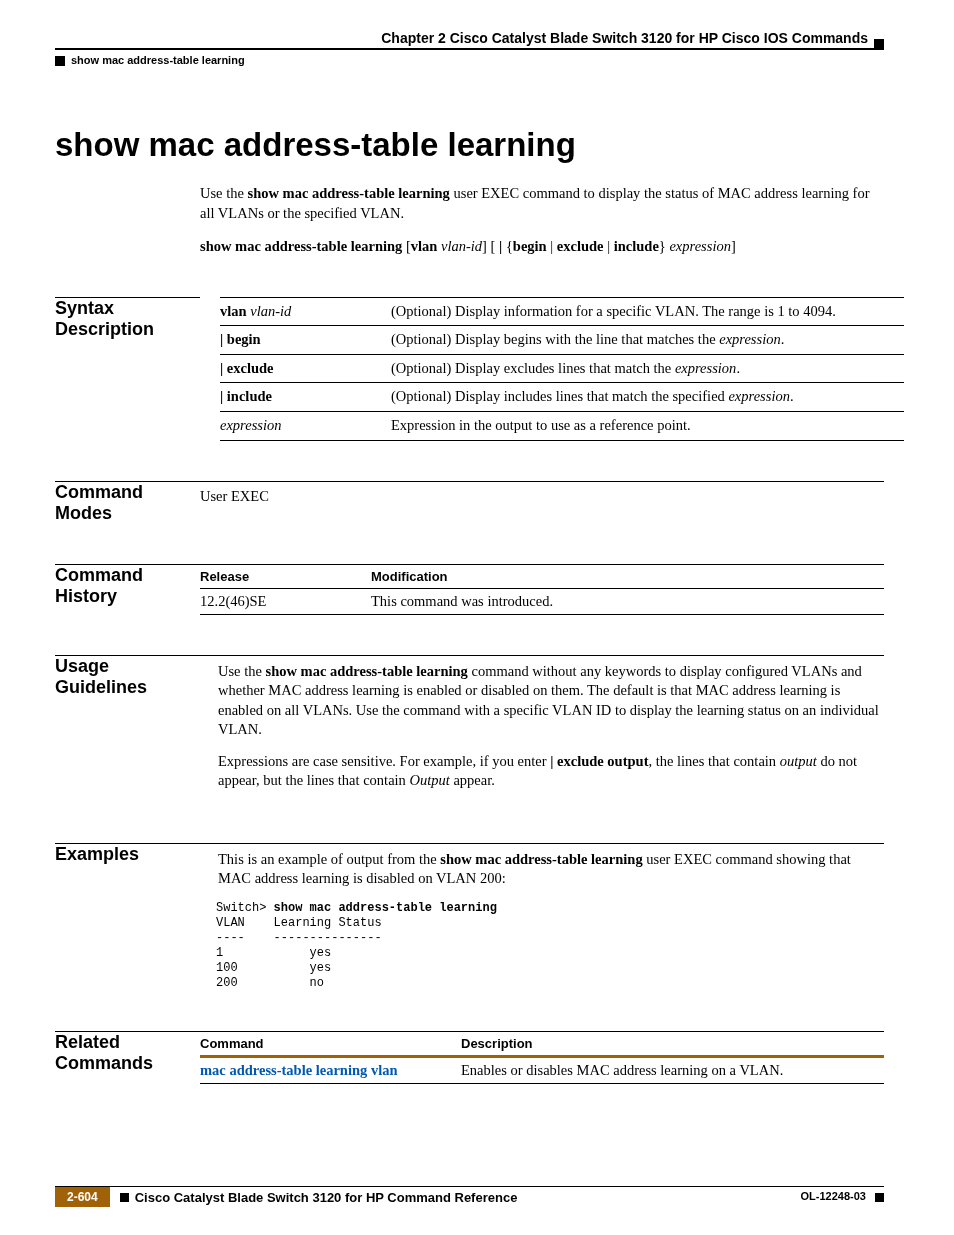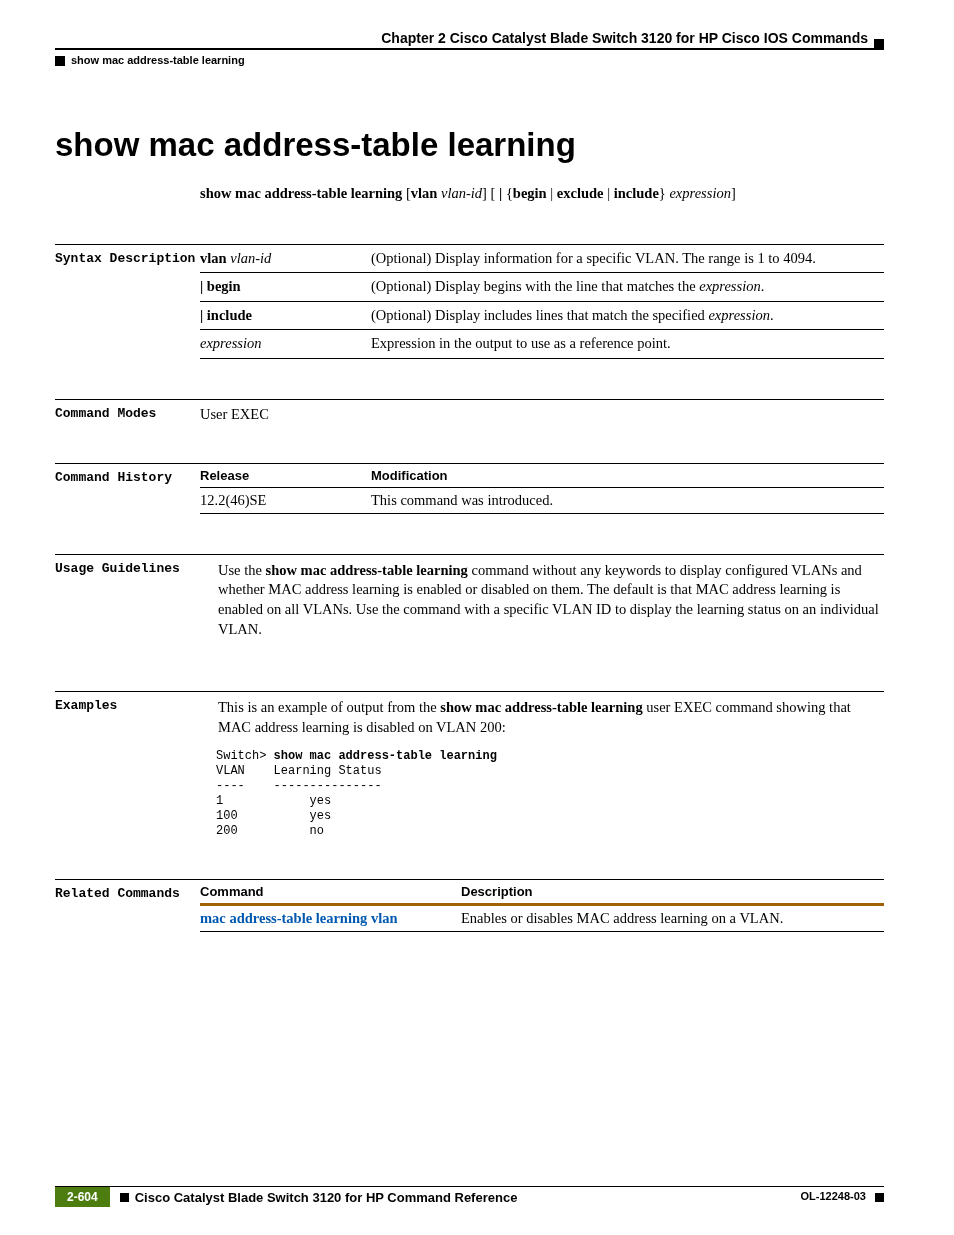--- a/index.html
+++ b/index.html
@@ -78,32 +78,32 @@
     line-height: 1.35;
   }
   .section {
     margin-top: 40px;
     display: flex;
     align-items: flex-start;
   }
   .section-label {
     width: 145px;
     flex: 0 0 145px;
-    font-family: Liberation Mono, monospace;
-    font-weight: bold;
-    font-size: 13px;
-    border-top: 1.5px solid #000;
-    padding-top: 6px;
+    font-family: Liberation Sans, sans-serif;
+    font-weight: bold;
+    font-size: 18px;
+    border-top: 1.5px solid #000;
   }
   .section-body {
     flex: 1;
   }
   table.syntax {
     width: 100%;
     border-collapse: collapse;
+    margin-left: 20px;
   }
   table.syntax td {
     border-top: 1px solid #000;
     border-bottom: 1px solid #000;
     padding: 4px 6px 4px 0;
     vertical-align: top;
     line-height: 1.35;
   }
   table.syntax tr:first-child td {
     border-top: 1.5px solid #000;
@@ -178,21 +178,21 @@
   .footer-line {
     border-top: 1px solid #000;
     display: flex;
     align-items: stretch;
   }
   .footer-left-block {
     display: flex;
     align-items: center;
   }
   .page-badge {
-    background: #4d7c0f;
+    background: #a16207;
     color: #fff;
     font-family: Arial, Helvetica, sans-serif;
     font-weight: bold;
     font-size: 12px;
     padding: 3px 12px;
   }
   .foot-sq {
     width: 9px;
     height: 9px;
     background: #000;
@@ -233,39 +233,46 @@
   </div>
   <div class="header-line"></div>
   <div class="breadcrumb-row">
     <span class="header-sq-left"></span>
     <span>show mac address-table learning</span>
   </div>
 
   <h1 class="doc-title">show mac address-table learning</h1>
 
   <div class="body-indent intro">
+    <p>
+      <span>Use the </span><b>show mac address-table learning</b><span> user EXEC command to display the status of MAC address learning for all VLANs or the specified VLAN.</span>
+    </p>
     <p class="syntax-line">
       <b>show mac address-table learning </b>[<b>vlan</b> <i>vlan-id</i>]<span> [ </span><b>|</b><span> {</span><b>begin</b><span> | </span><b>exclude</b><span> | </span><b>include</b><span>} </span><i>expression</i><span>]</span>
     </p>
   </div>
 
   <div class="section">
     <div class="section-label">Syntax Description</div>
     <div class="section-body">
       <table class="syntax">
         <tbody>
             <tr>
           <td class="term"><b>vlan </b><i>vlan-id</i></td>
           <td><span>(Optional) Display information for a specific VLAN. The range is 1 to 4094.</span></td>
         </tr>
         <tr>
           <td class="term"><b>| begin</b></td>
           <td><span>(Optional) Display begins with the line that matches the </span><i>expression</i><span>.</span></td>
         </tr>
         <tr>
+          <td class="term"><b>| exclude</b></td>
+          <td><span>(Optional) Display excludes lines that match the </span><i>expression</i><span>.</span></td>
+        </tr>
+        <tr>
           <td class="term"><b>| include</b></td>
           <td><span>(Optional) Display includes lines that match the specified </span><i>expression</i><span>.</span></td>
         </tr>
         <tr>
           <td class="term"><i>expression</i></td>
           <td><span>Expression in the output to use as a reference point.</span></td>
         </tr>
       </tbody>
         </table>
     </div>
@@ -292,20 +299,23 @@
       </tbody>
         </table>
     </div>
   </div>
 
   <div class="section">
     <div class="section-label">Usage Guidelines</div>
     <div class="section-body usage cmd-modes-body">
       <p>
         <span>Use the </span><b>show mac address-table learning</b><span> command without any keywords to display configured VLANs and whether MAC address learning is enabled or disabled on them. The default is that MAC address learning is enabled on all VLANs. Use the command with a specific VLAN ID to display the learning status on an individual VLAN.</span>
+      </p>
+      <p>
+        <span>Expressions are case sensitive. For example, if you enter </span><b>| exclude output</b><span>, the lines that contain </span><i>output</i><span> do not appear, but the lines that contain </span><i>Output</i><span> appear.</span>
       </p>
     </div>
   </div>
 
   <div class="section">
     <div class="section-label">Examples</div>
     <div class="section-body examples cmd-modes-body">
       <p>
         <span>This is an example of output from the </span><b>show mac address-table learning</b><span> user EXEC command showing that MAC address learning is disabled on VLAN 200:</span>
       </p>

